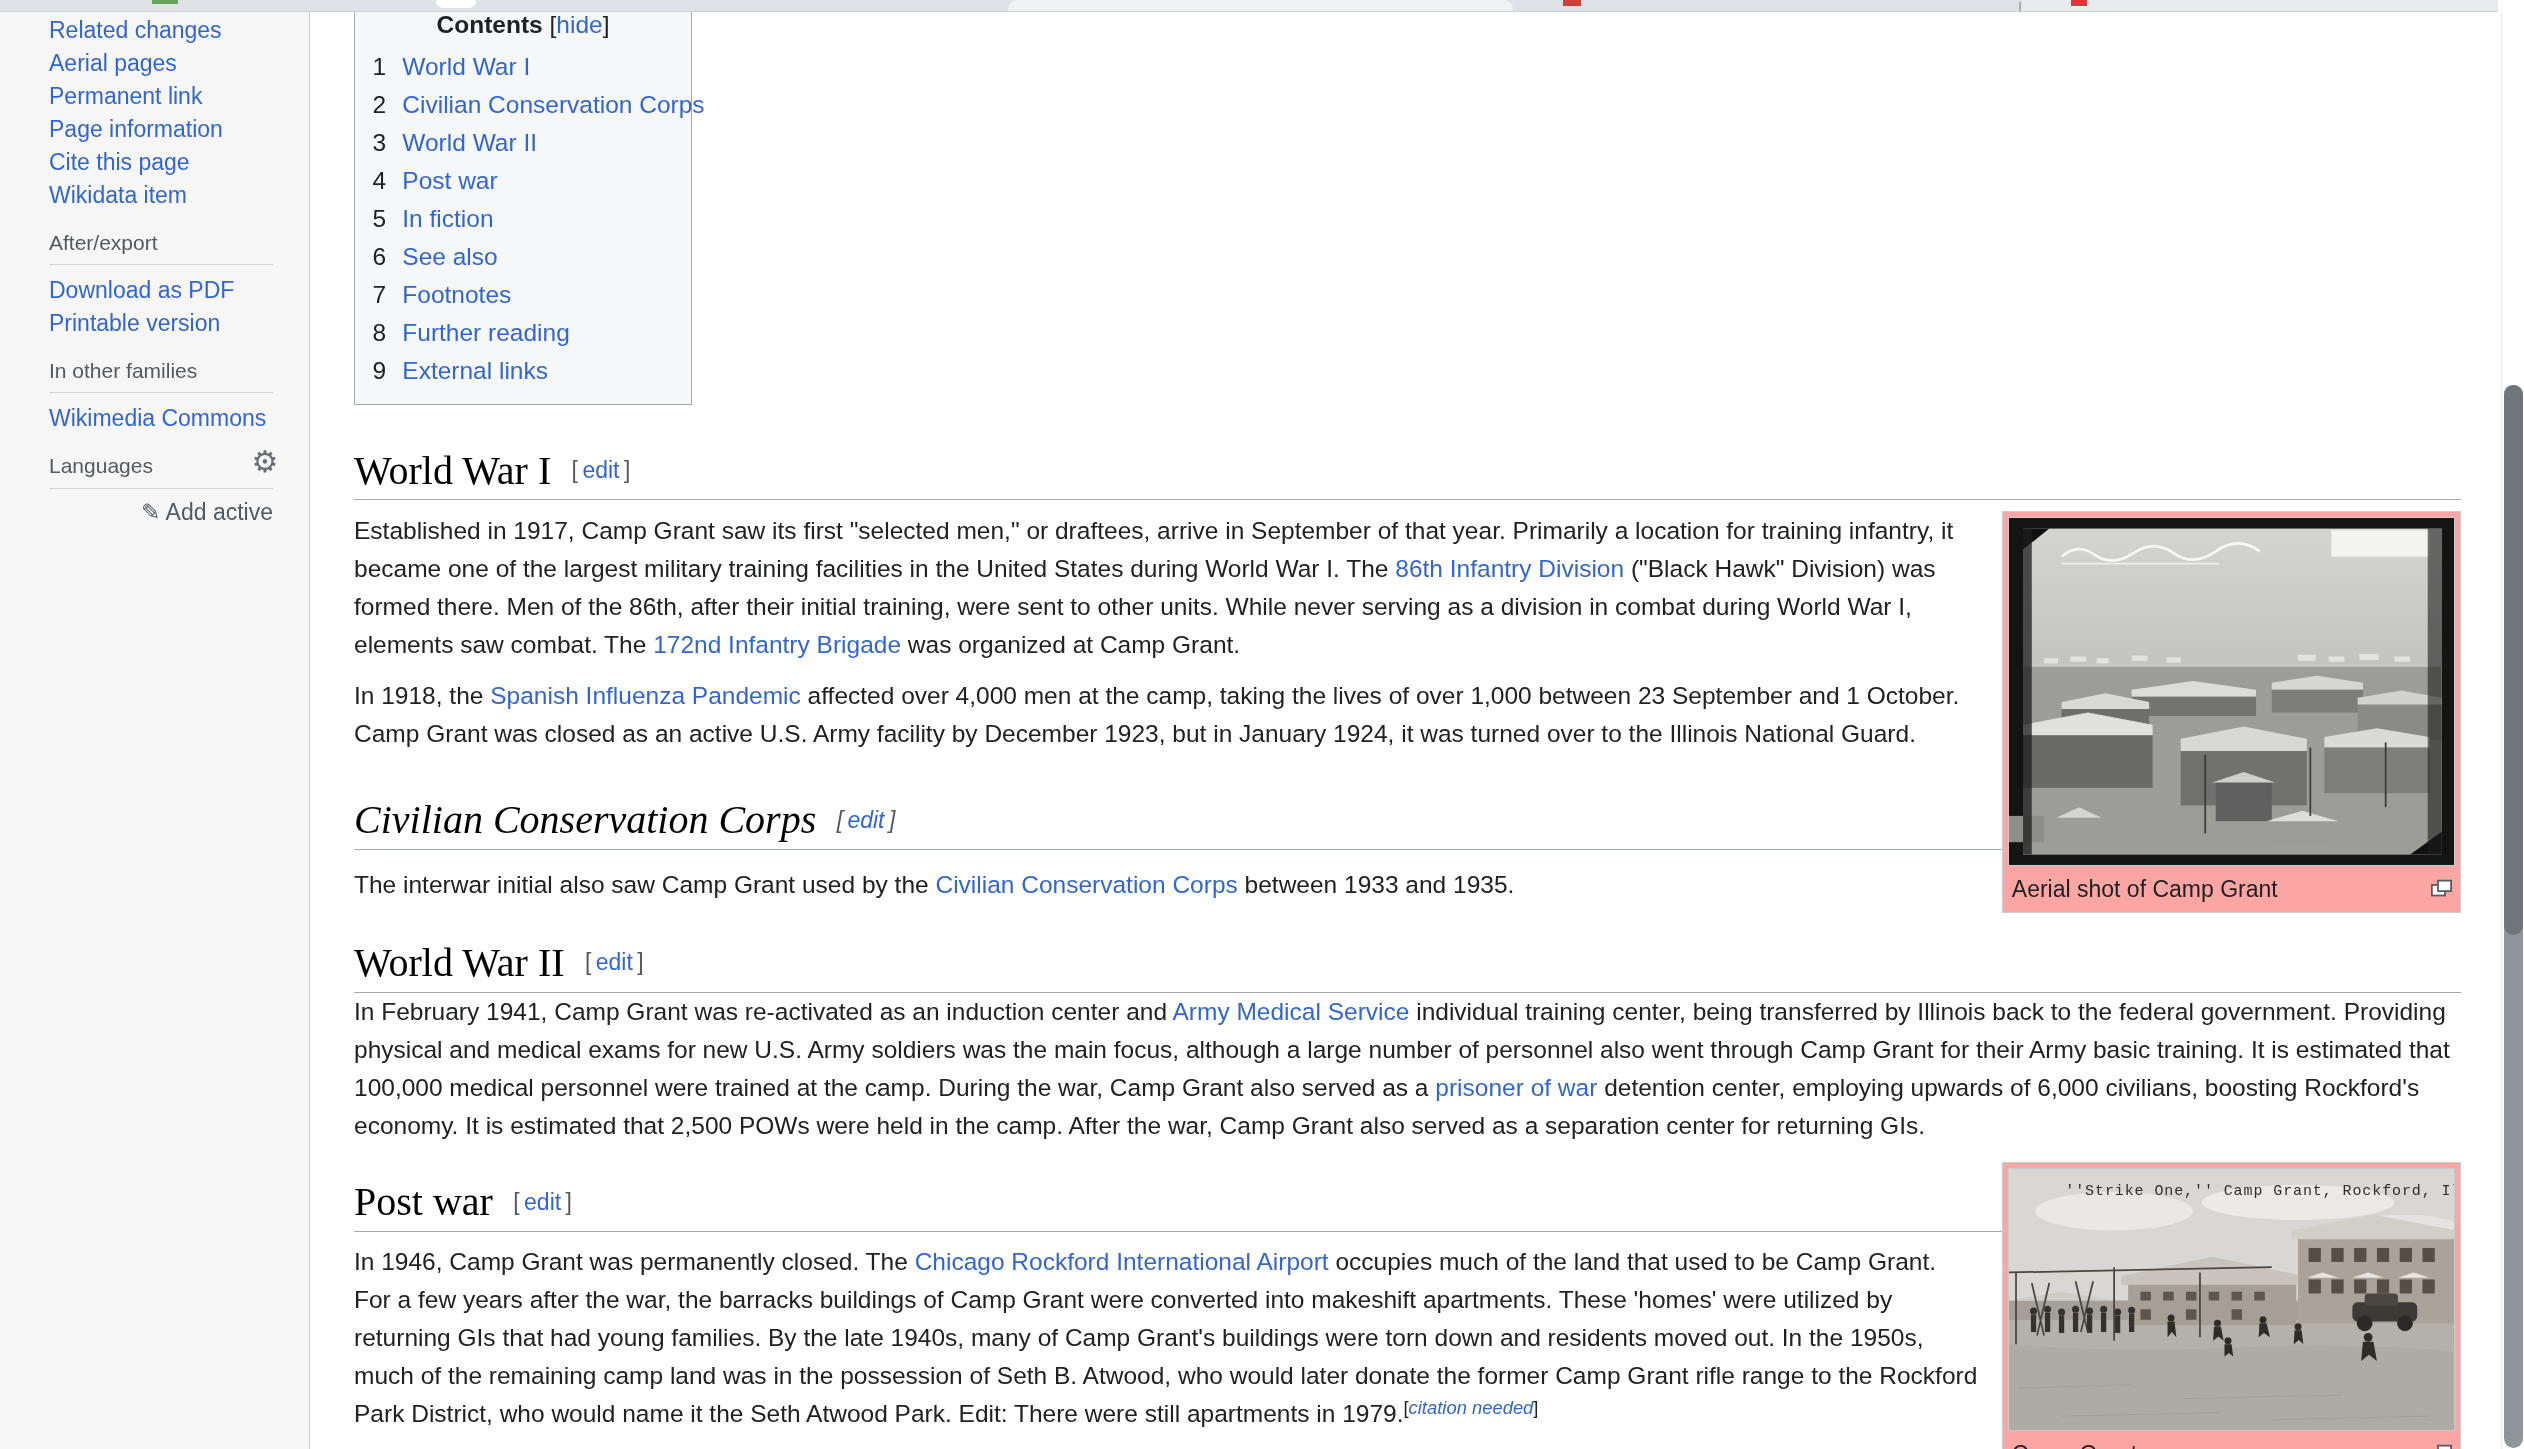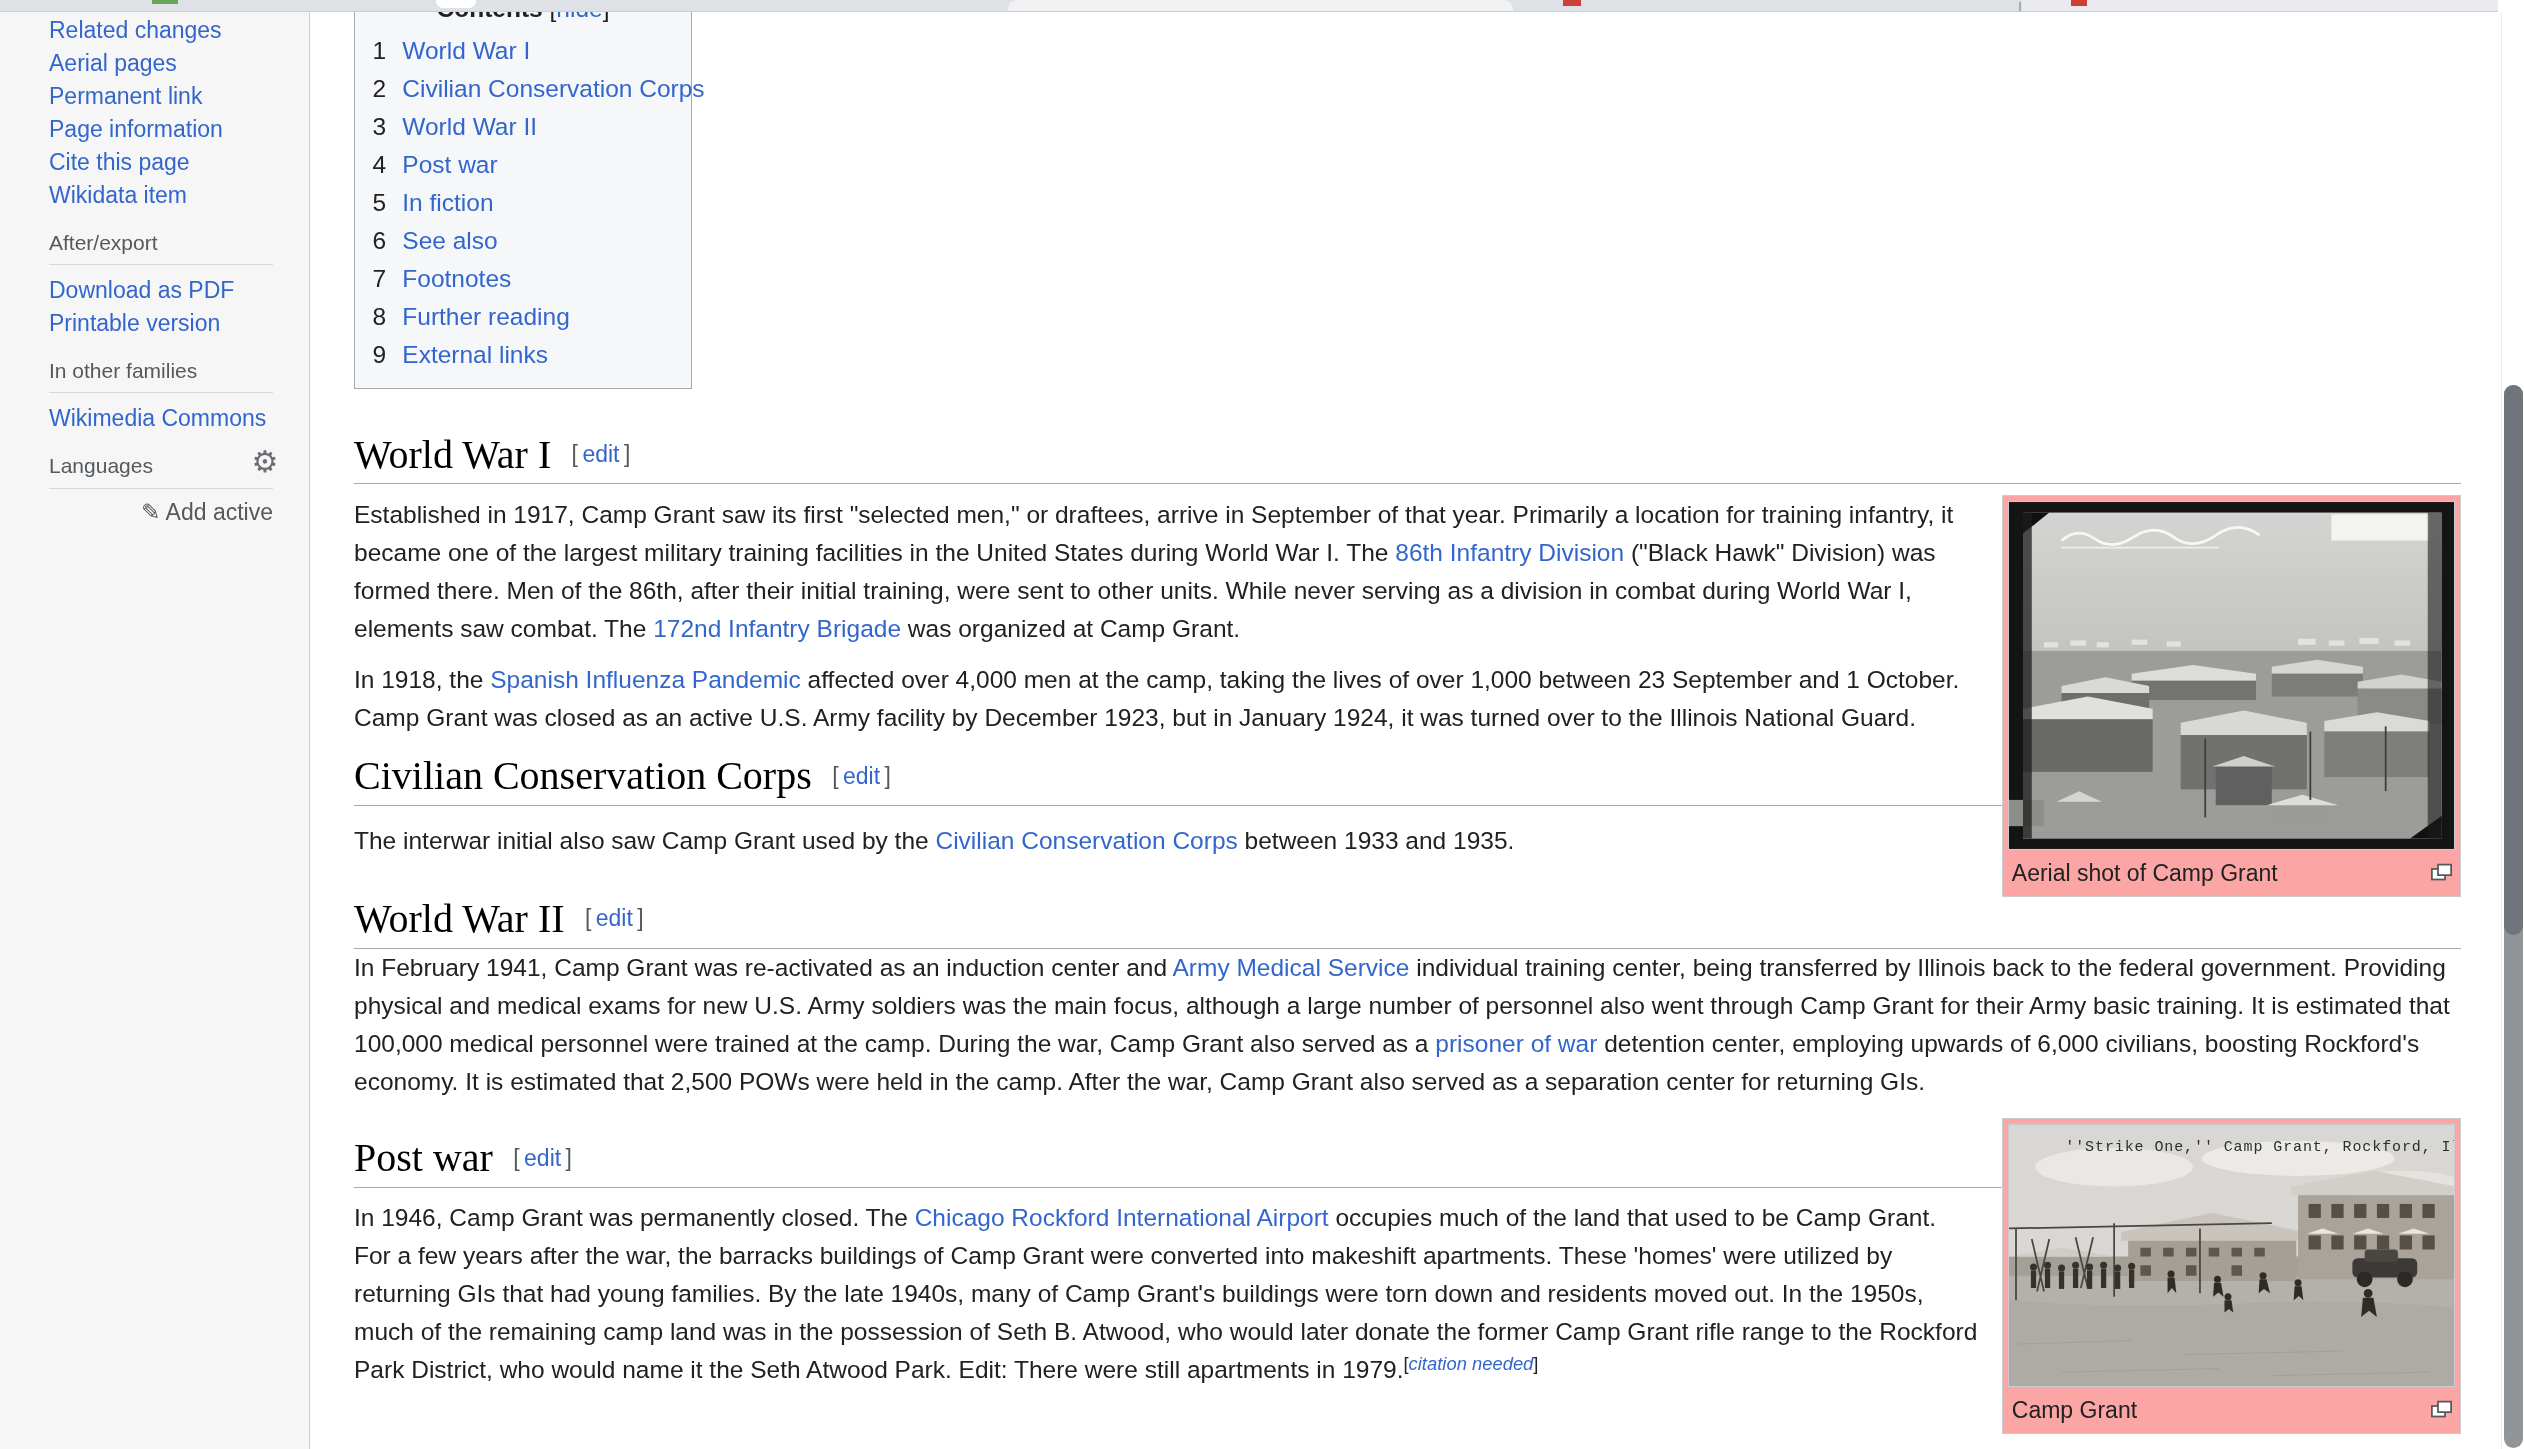--- a/index.html
+++ b/index.html
@@ -29,21 +29,21 @@
   .side-group { margin-top:8.8px; }
   .lang-row { width:224px; position:relative; }
   .gear { position:absolute; right:-5.3px; top:-3.5px; font-size:30px; color:#6a6e73; cursor:pointer; }
   .addlinks { width:224px; text-align:right; margin-top:10.5px; font-size:23px; color:#54595d; cursor:pointer; }
   .pencil { font-size:23px; color:#54595d; margin-right:5.3px; }
 
   
   .content {
     position:absolute; top:12.3px; left:309px; width:2216px; height:1437px;
     background:#ffffff; border-left:1.8px solid #a7d7f9;
-    padding:0 64px 0 44px; overflow:hidden;
+    padding:16px 64px 0 44px; overflow:hidden;
   }
 
   
   .toc {
     margin-top:-30px; width:338px; border:0.9px solid #a2a9b1; background:#f6f7f8;
     padding:8.8px 17.5px 14px 17.5px; font-size:24.5px;
   }
   .toc-title-row { text-align:center; height:33px; line-height:33px; }
   .toc-title { font-weight:bold; color:#202122; }
   .toc ul { list-style:none; margin-top:7px; }
@@ -52,21 +52,21 @@
 
   
   h2 {
     font-family:"Liberation Serif","DejaVu Serif",serif;
     font-weight:normal; color:#000; font-size:40px; line-height:1.12;
     padding:3.5px 0 6.1px 0; border-bottom:1.8px solid #a2a9b1;
   }
   .mw-edit { font-family:"Liberation Sans","DejaVu Sans",sans-serif; font-size:23px; color:#54595d; margin-left:16px; vertical-align:5.3px; }
   .mw-edit .eb { color:#54595d; margin:0 4.4px; }
   h2.h-ww1 { margin-top:40px; }
-  h2.h-ccc { margin-top:14px; }
+  h2.h-ccc { margin-top:42px;font-style:italic; }
   h2.h-ww2 { margin-top:33px; }
   h2.h-postwar { margin-top:32px; }
 
   p.body-p { line-height:38px; }
   .p-ww1a { margin-top:11.4px; }
   .p-ww1b { margin-top:13px; }
   .p-ccc { margin-top:16px; }
   .p-ww2 { }
   .p-postwar { margin-top:11.4px; }
 

